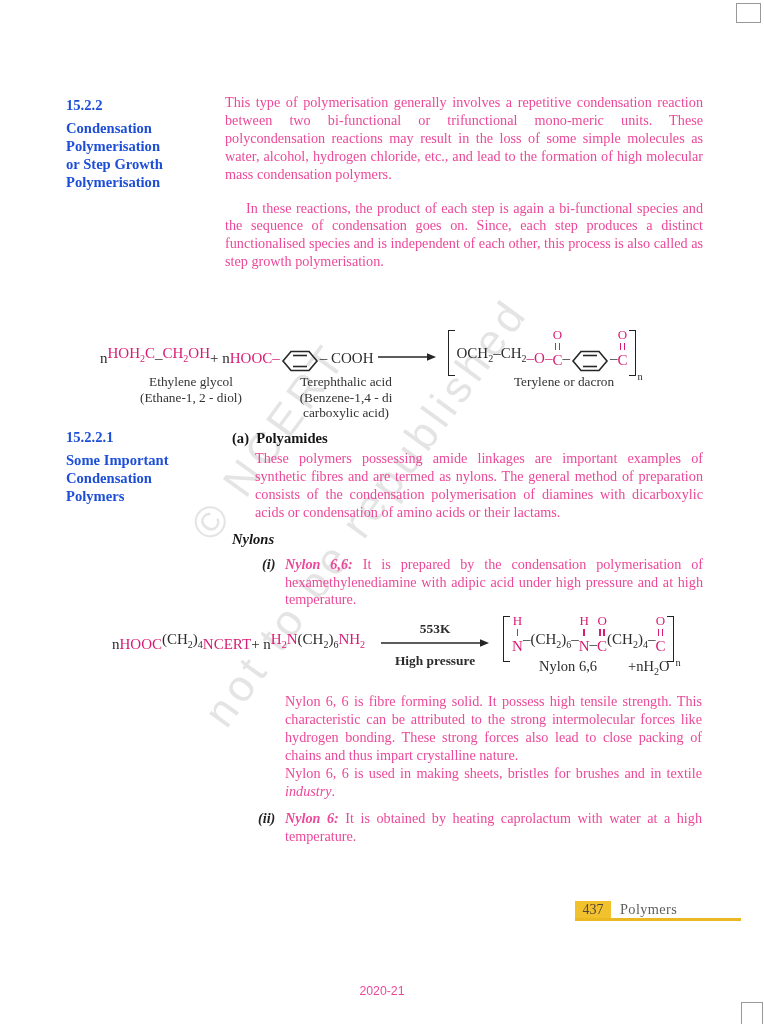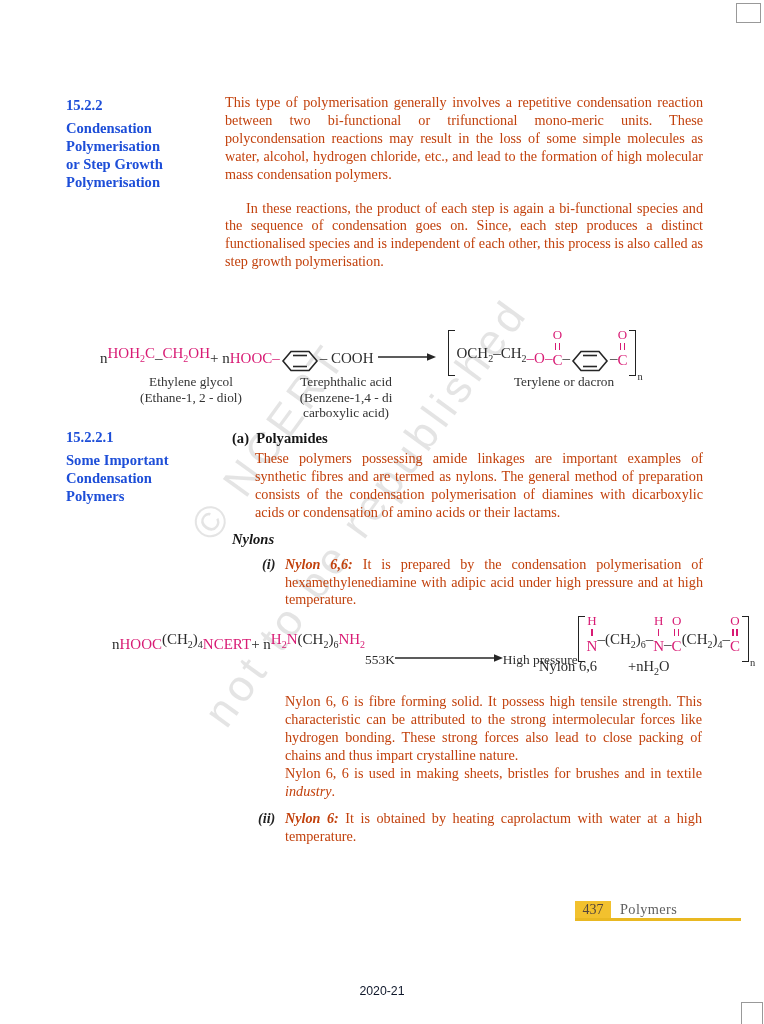--- a/index.html
+++ b/index.html
@@ -14,35 +14,35 @@
   
   .watermark{position:absolute;left:130px;top:320px;width:520px;height:420px;
      transform:rotate(-54deg);color:rgba(165,165,165,0.30);
      font-family:"Liberation Sans",sans-serif;font-size:44px;letter-spacing:5px;
      line-height:120px;text-align:center;pointer-events:none;user-select:none;}
   
   .side-head{position:absolute;left:66px;width:156px;font-weight:bold;font-size:14.6px;
      line-height:18px;color:#1d4ed8;}
   .side-num{margin-bottom:5px;}
   
-  .jp{font-size:14.2px;line-height:17.9px;text-align:justify;color:#c2410c;}
+  .jp{font-size:14.2px;line-height:17.9px;text-align:justify;color:#ec4899;}
   .ind{text-indent:21px;margin-top:16px;}
   #main1{position:absolute;left:225px;top:94px;width:478px;}
   
   .eq{position:absolute;font-size:15px;white-space:nowrap;}
   #eq1{left:100px;top:328px;width:620px;}
   #eq2{left:112px;top:614px;width:620px;}
   .eq-row{display:flex;align-items:flex-end;}
   .eqt{line-height:19px;}
   .eqt sub{font-size:10px;}
   .m{color:var(--accent);}
   .k{color:#2c2c2c;}
   .ring{display:inline-flex;margin-bottom:-5px;}
   .parrow{display:inline-flex;margin:0 4px 5px 4px;}
-  .larrow{display:inline-flex;flex-direction:row;align-items:center;margin-bottom:-14px;}
+  .larrow{display:inline-flex;flex-direction:column;align-items:center;margin-bottom:-14px;font-weight:bold;}
   .arr-lbl{font-size:13.4px;line-height:15px;color:#2c2c2c;}
   .brak{height:46px;width:7px;margin-bottom:-8px;flex:0 0 auto;}
   .brak.l{border-left:1.8px solid #222;border-top:1.8px solid #222;border-bottom:1.8px solid #222;margin-right:2px;}
   .brak.r{border-right:1.8px solid #222;border-top:1.8px solid #222;border-bottom:1.8px solid #222;margin-left:2px;}
   .rwrap{display:inline-flex;align-items:flex-end;}
   .brsub{font-size:10.5px;margin-bottom:-14px;margin-left:1px;color:#2c2c2c;}
   .stk{display:inline-flex;flex-direction:column;align-items:center;}
   .stk-top{font-size:13px;line-height:13px;}
   .bond-s{width:1.6px;height:7px;background:currentColor;margin:2px 0;}
   .bond-d{display:flex;gap:2.5px;margin:2px 0;}
@@ -68,21 +68,21 @@
   
   #lower{position:absolute;left:258px;top:693px;width:444px;}
   .lower-p{margin-left:27px;}
   .li2{margin-top:10px;}
   
   .pg-box{position:absolute;left:575px;top:901px;width:36px;height:17px;background:var(--gold);
      font-size:14px;color:#55463c;text-align:center;line-height:17px;font-family:"Liberation Serif",serif;}
   .pg-chapter{position:absolute;left:620px;top:901px;font-size:14.3px;color:#5f5f5f;letter-spacing:0.4px;}
   .pg-rule{position:absolute;left:575px;top:918px;width:166px;height:2.5px;background:#e9b822;}
   .year{position:absolute;left:0;top:984px;width:764px;text-align:center;
-     font-family:"Liberation Sans",sans-serif;font-size:12.3px;color:#0f172a;}
+     font-family:"Liberation Sans",sans-serif;font-size:12.3px;color:#ec4899;}
 </style>
 </head>
 <body>
 
 <div class="page">
 
   <div class="corner-sq top"></div>
   <div class="corner-sq bot"></div>
 
   <div class="watermark">

